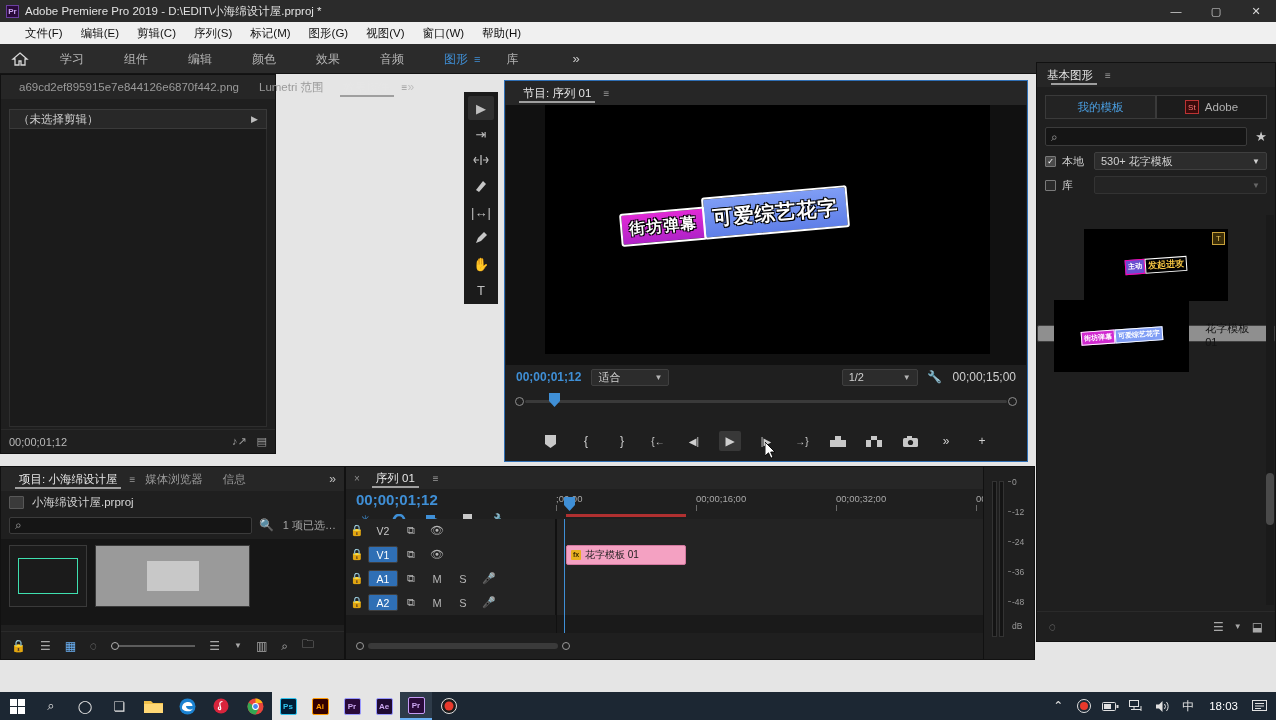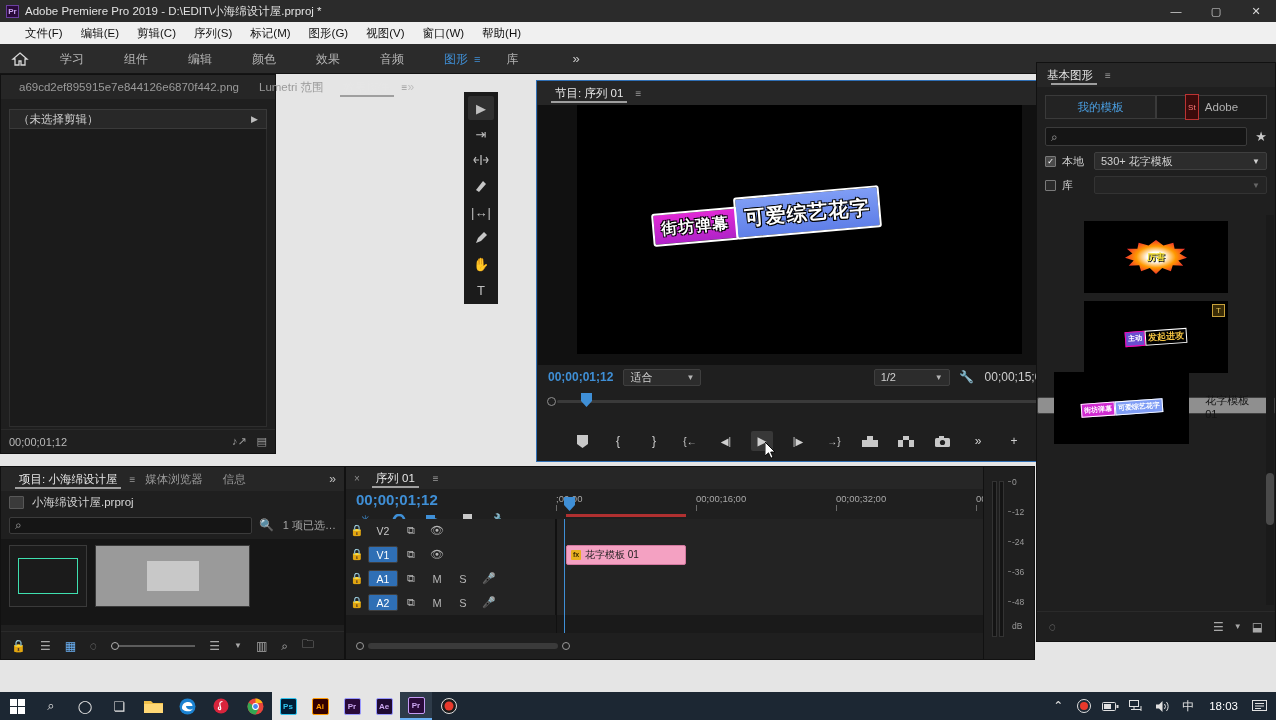--- a/index.html
+++ b/index.html
@@ -74,21 +74,21 @@
      background:#1f1f1f; border:1px solid #b0b0b0; }
 
   
   #tools { position:absolute; left:464px; top:92px; width:34px; height:212px; background:#1b1b1b;
      display:flex; flex-direction:column; align-items:center; padding-top:4px; gap:2px; }
   .tool { width:26px; height:24px; display:flex; align-items:center; justify-content:center;
      color:#bfbfbf; font-size:13px; border-radius:2px; }
   .tool.active { background:#2f2f2f; }
 
   
-  #prog-panel { left:536px; top:80px; width:524px; height:382px; border:1px solid #2f6fb5; }
+  #prog-panel { left:504px; top:80px; width:524px; height:382px; border:1px solid #2f6fb5; }
   .prog-screen { position:absolute; left:1px; right:1px; top:24px; bottom:96px; background:#111; }
   .video { position:absolute; left:39px; top:0; width:445px; height:249px; background:#000; }
   .gfx { position:absolute; left:75px; top:99px; transform:rotate(-5deg); display:flex; align-items:stretch; }
   .gfx-a { background:linear-gradient(180deg,#e12ad6,#b023c8); padding:4px 7px; border:2px solid #fff;
      border-radius:3px; display:flex; align-items:center; }
   .gfx-b { background:linear-gradient(180deg,#7f9df5,#5f7fe8); padding:5px 8px; border:2px solid #fff;
      border-radius:3px; display:flex; align-items:center; margin-left:-3px; margin-top:-9px; }
   .gfx-a span { color:#fff; font-size:16px; font-weight:bold; letter-spacing:1px;
      text-shadow:1px 1px 0 #000,-1px -1px 0 #000,1px -1px 0 #000,-1px 1px 0 #000; }
   .gfx-b span { color:#fff; font-size:20px; font-weight:bold; letter-spacing:1px;
@@ -152,21 +152,21 @@
   .mscale { position:absolute; left:18px; top:0; bottom:0; width:22px; font-size:8.5px; color:#9a9a9a; }
   .ml { position:absolute; left:4px; }
   .mtick { position:absolute; left:0; width:3px; height:1px; background:#6a6a6a; }
 
   
   #eg-panel { left:1036px; top:62px; width:240px; height:580px; }
   .eg-tabs { display:flex; margin:8px 8px 0 8px; height:24px; }
   .eg-tab { flex:1; display:flex; align-items:center; justify-content:center; gap:6px;
      background:#1c1c1c; border:1px solid #3a3a3a; font-size:11.5px; color:#b0b0b0; }
   .eg-tab.active { color:#4a9ee0; background:#232323; }
-  .st-badge { width:14px; height:26px; background:#3b0b0b; border:1px solid #b33; color:#f77;
+  .st-badge { width:14px; height:14px; background:#3b0b0b; border:1px solid #b33; color:#f77;
      font-size:8px; display:flex; align-items:center; justify-content:center; }
   .eg-srch { display:flex; align-items:center; gap:8px; margin:8px 8px 0 8px; }
   .eg-srchbox { flex:1; height:19px; background:#151515; border:1px solid #3b3b3b; border-radius:2px;
      display:flex; align-items:center; padding:0 5px; gap:5px; }
   .eg-srchbox input { background:transparent; border:none; outline:none; color:#cfcfcf; font-size:11px;
      width:100%; font-family:inherit; }
   .star { color:#c9c9c9; font-size:13px; }
   .eg-filter { display:flex; align-items:center; gap:6px; margin:6px 8px 0 8px; }
   .cb { width:11px; height:11px; border:1px solid #7a7a7a; background:#2a2a2a; border-radius:1px;
      display:flex; align-items:center; justify-content:center; font-size:8px; color:#fff; }
@@ -591,25 +591,20 @@
       <span class="cb"></span>
       <span class="flbl">库</span>
       <span class="dd dis">
         <span></span>
         <span class="ca">▼</span>
       </span>
     </div>
 
     <div class="tpl-list">
       <div class="tpl">
-        <div class="tpl-img">
-          <div class="burst">
-            <span>厉害</span>
-          </div>
-        </div>
       </div>
 
       <div class="tpl">
         <div class="tpl-img">
           <span class="tbadge">T</span>
           <div class="mini mini2">
             <span class="a">主动</span>
             <span class="b">发起进攻</span>
           </div>
         </div>

